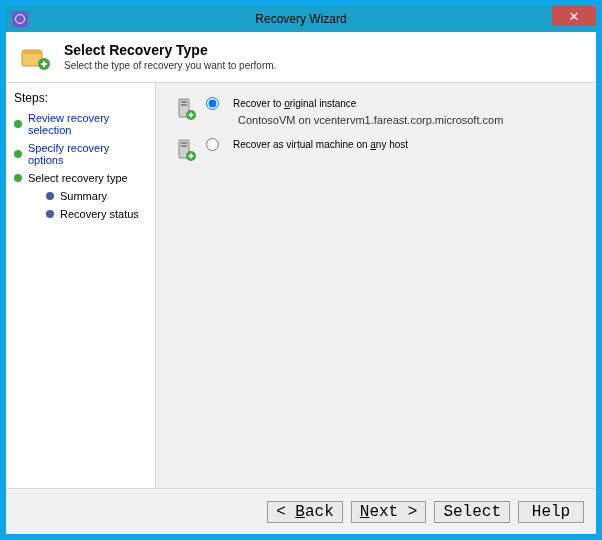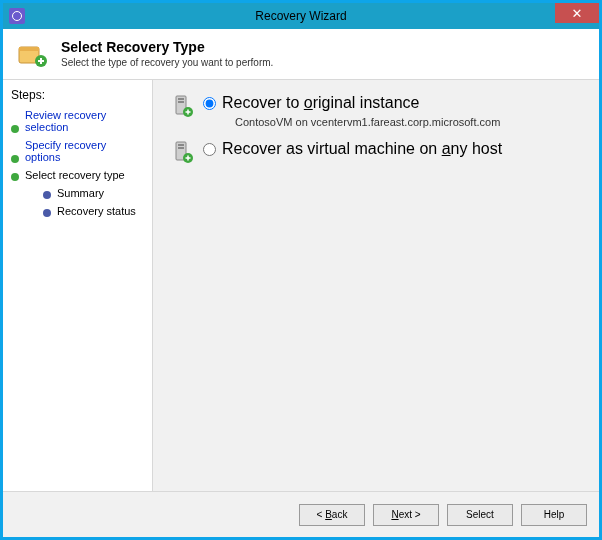--- a/index.html
+++ b/index.html
@@ -8,21 +8,21 @@
     font-family: "Segoe UI", Tahoma, sans-serif;
     font-size: 12px;
     background: #fff;
     width: 602px;
     height: 540px;
     overflow: hidden;
   }
   .window {
     width: 602px;
     height: 540px;
-    border: 3px solid #0ea5e9;
+    border: 6px solid #0ea5e9;
     background: #f1f1f1;
     display: flex;
     flex-direction: column;
   }
   .titlebar {
     height: 26px;
     background: #1ba0c8;
     display: flex;
     align-items: center;
     position: relative;
@@ -96,21 +96,21 @@
     border-right:1px solid #d8d8d8;
     padding:6px 0 0 0;
   }
   .steps-title {
     font-weight:400;
     font-size:12px;
     padding:2px 8px 4px 8px;
   }
   .step-item {
     display:flex;
-    align-items:flex-end;
+    align-items:center;
     padding:3px 8px;
     font-size:11px;
     cursor:pointer;
   }
   .step-item .bullet {
     width:8px; height:8px;
     border-radius:50%;
     margin-right:6px;
     flex-shrink:0;
   }
@@ -144,47 +144,49 @@
     margin-left:6px;
   }
   .radio-row {
     display:flex;
     align-items:center;
   }
   .radio-row input[type=radio] {
     margin:0 6px 0 0;
   }
   .radio-label {
-    font-size:16px;
+    font-size:10px;
     color:#000;
+    margin-left:8px;
   }
   .radio-label .accel { text-decoration: underline; }
   .sub-text {
     font-size:11px;
     color:#333;
     margin:4px 0 0 32px;
   }
   .footer {
     height:46px;
     border-top:1px solid #d8d8d8;
     background:#f1f1f1;
     display:flex;
     align-items:center;
     justify-content:flex-end;
     padding:0 12px;
     gap:8px;
   }
   .footer button {
     min-width:66px;
     height:22px;
-    font-size:10px;
+    font-size:16px;
     background:#eaeaea;
     border:1px solid #9a9a9a;
     cursor:pointer;
     padding:0 8px;
+    font-family:Liberation Mono, monospace;
   }
   .footer button .accel { text-decoration: underline; }
 </style>
 </head>
 <body>
 
 <div class="window">
 
   <div class="titlebar">
     <div class="sys-icon"></div>

